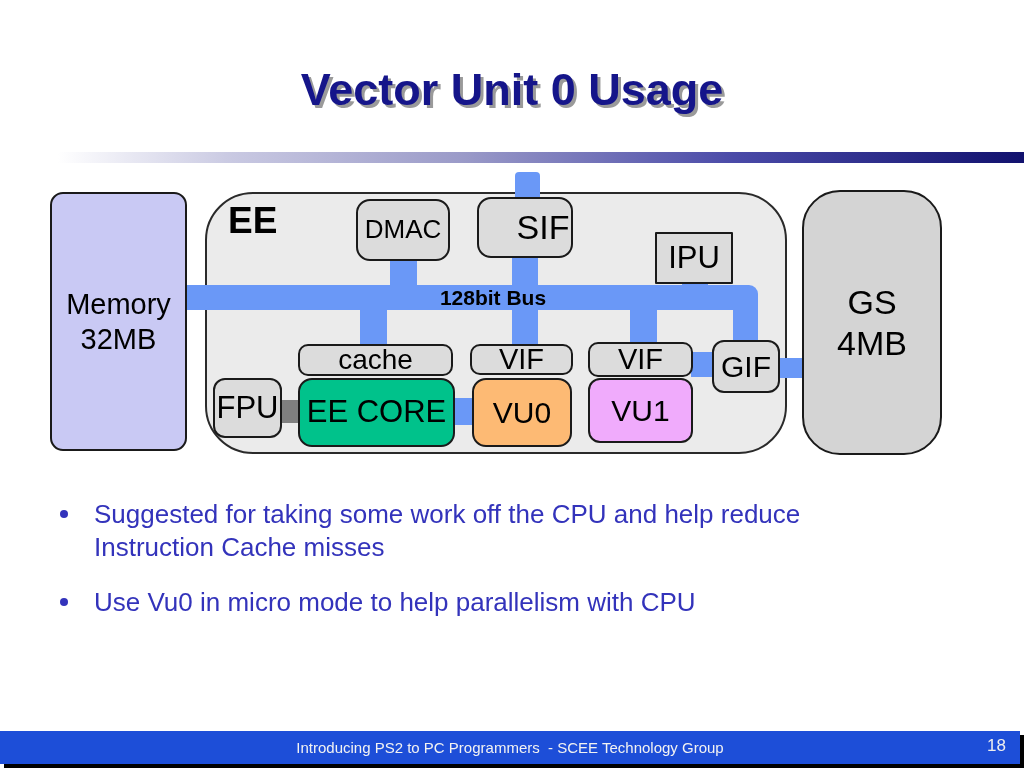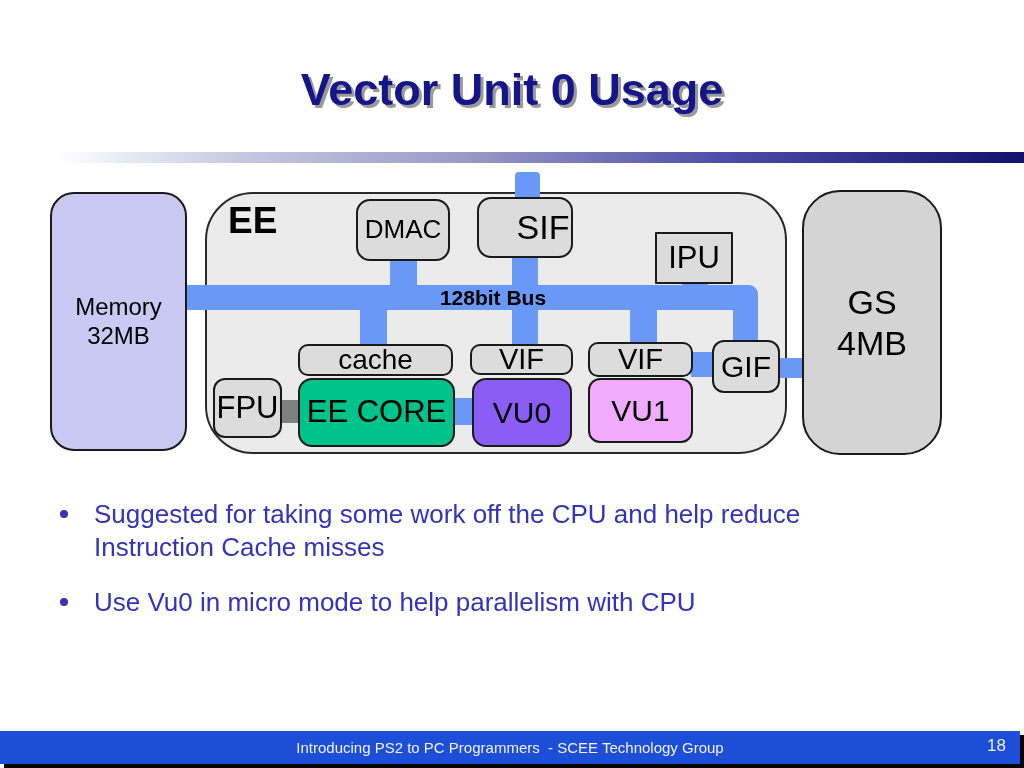--- a/index.html
+++ b/index.html
@@ -68,39 +68,39 @@
   <div class="conn" style="left:682px;top:254px;width:26px;height:34px;"></div>
   <div class="conn" style="left:360px;top:308px;width:27px;height:38px;"></div>
   <div class="conn" style="left:630px;top:308px;width:27px;height:37px;"></div>
   <div class="conn" style="left:453px;top:398px;width:21px;height:27px;"></div>
   <div class="conn" style="left:691px;top:352px;width:23px;height:25px;"></div>
   <div class="conn" style="left:776px;top:358px;width:28px;height:20px;"></div>
   <div class="conn-gray" style="left:280px;top:400px;width:20px;height:23px;"></div>
 
   <div class="bus-label">128bit Bus</div>
 
-  <div class="box two-line" style="left:50px;top:192px;width:137px;height:259px;border-radius:24px;background:#c9c9f4;font-size:24px;">
+  <div class="box two-line" style="left:50px;top:192px;width:137px;height:259px;border-radius:13px;background:#c9c9f4;font-size:29px;">
     <span>Memory</span>
     <span>32MB</span>
   </div>
   <div class="box two-line" style="left:802px;top:190px;width:140px;height:265px;border-radius:38px;background:#d4d4d4;font-size:34px;">
     <span>GS</span>
     <span>4MB</span>
   </div>
 
   <div class="box" style="left:356px;top:199px;width:94px;height:62px;border-radius:14px;font-size:26px;">DMAC</div>
   <div class="box" style="left:477px;top:197px;width:96px;height:61px;border-radius:14px;font-size:34px;padding-left:36px;">SIF</div>
   <div class="box" style="left:655px;top:196px;width:78px;height:52px;border-radius:1px;font-size:31px;margin-top:36px;">IPU</div>
   <div class="box" style="left:298px;top:344px;width:155px;height:32px;border-radius:10px;font-size:28px;">cache</div>
   <div class="box" style="left:470px;top:344px;width:103px;height:31px;border-radius:10px;font-size:29px;">VIF</div>
   <div class="box" style="left:588px;top:342px;width:105px;height:35px;border-radius:10px;font-size:29px;">VIF</div>
   <div class="box" style="left:712px;top:340px;width:68px;height:53px;border-radius:12px;font-size:30px;">GIF</div>
   <div class="box" style="left:213px;top:378px;width:69px;height:60px;border-radius:12px;font-size:31px;">FPU</div>
   <div class="box" style="left:298px;top:378px;width:157px;height:69px;border-radius:14px;background:#00c28b;font-size:31px;">EE CORE</div>
-  <div class="box" style="left:472px;top:378px;width:100px;height:69px;border-radius:14px;background:#8b5cf6;font-size:30px;">VU0</div>
+  <div class="box" style="left:472px;top:378px;width:100px;height:69px;border-radius:14px;background:#fdba74;font-size:30px;">VU0</div>
   <div class="box" style="left:588px;top:378px;width:105px;height:65px;border-radius:12px;background:#f0abfc;font-size:30px;">VU1</div>
 
   <div class="bullets">
     <div class="bullet-item">
       <span class="bullet-dot"></span>
       <span>Suggested for taking some work off the CPU and help reduce Instruction Cache misses</span>
     </div>
     <div class="bullet-item">
       <span class="bullet-dot"></span>
       <span>Use Vu0 in micro mode to help parallelism with CPU</span>

